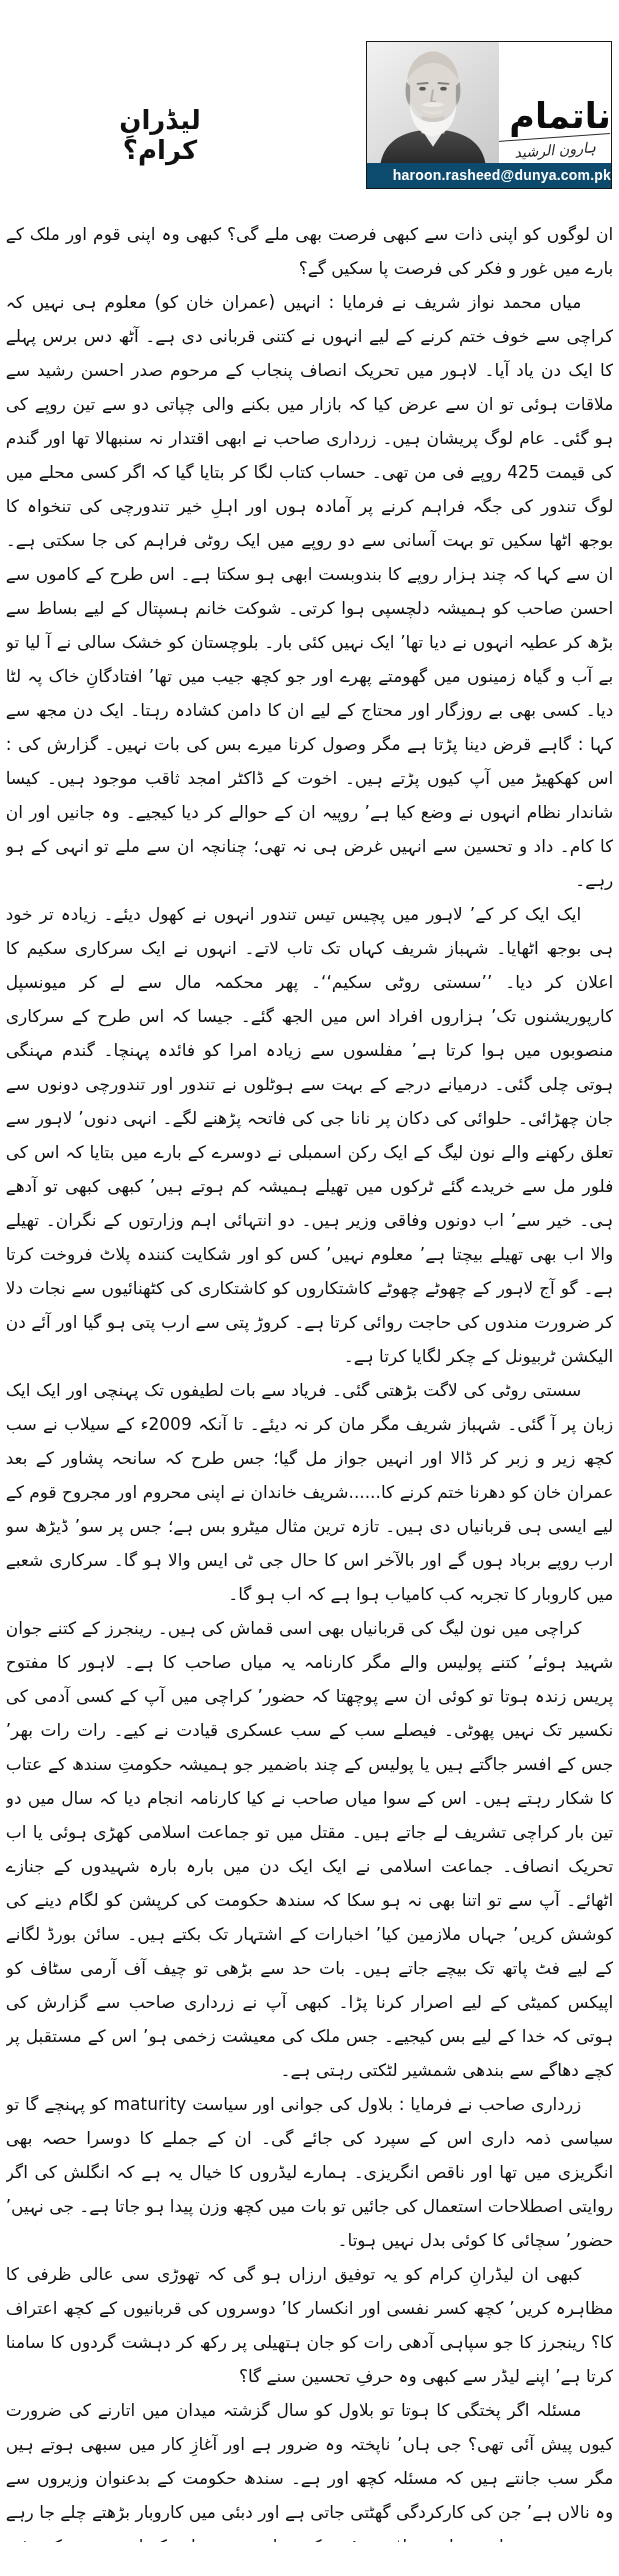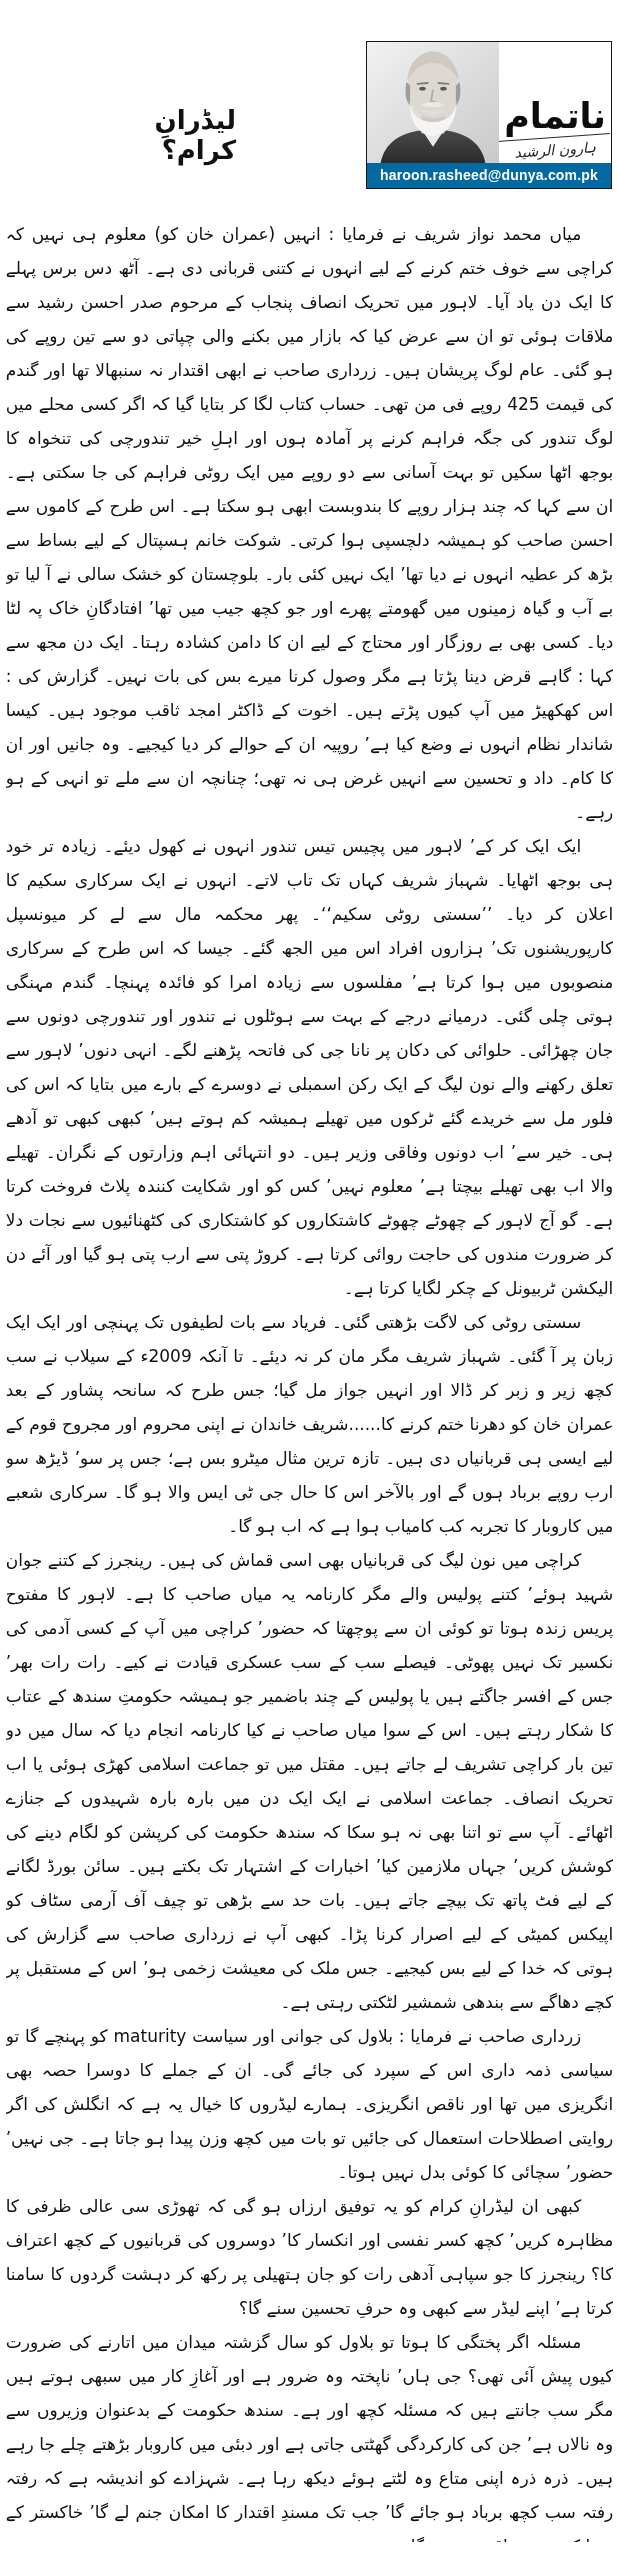--- a/index.html
+++ b/index.html
@@ -30,21 +30,21 @@
   }
   .masthead-left {
     width: 112px;
     display: flex;
     flex-direction: column;
     justify-content: flex-end;
   }
   .logo-text {
     font-size: 35px;
     font-weight: bold;
-    text-align: center;
+    text-align: right;
     color: #0c0c0c;
     letter-spacing: -1px;
     line-height: 1.1;
     padding-bottom: 1.9px;
   }
   .signature {
     border-top: 1.4px solid #2a2a2a;
     font-size: 14.3px;
     font-style: italic;
     text-align: center;
@@ -53,40 +53,41 @@
     transform-origin: center;
     color: #1c1c1c;
   }
   .photo-wrap {
     flex: 1;
     position: relative;
     background: #e9e9e9;
   }
   .photo-wrap svg { display: block; width: 100%; height: 100%; }
   .email-bar {
-    background: #0369a1;
+    background: #0c4a6e;
     color: #ffffff;
     font-family: "Liberation Sans", sans-serif;
     font-weight: bold;
     font-size: 14px;
-    text-align: center;
+    text-align: right;
     direction: ltr;
     padding: 3.8px 0 4.8px 0;
     letter-spacing: 0.2px;
   }
   
   .column-title {
     position: absolute;
     top: 105px;
     left: 84px;
     width: 152px;
     font-size: 26px;
     font-weight: bold;
     color: #111111;
     direction: rtl;
+    text-align: center;
   }
   
   .article-body {
     position: absolute;
     top: 217px;
     right: 5.7px;
     left: 5.7px;
     bottom: 34px;
     direction: rtl;
     text-align: justify;
@@ -150,20 +151,21 @@
       </div>
     </div>
     <div class="email-bar">
       <span>haroon.rasheed@dunya.com.pk</span>
     </div>
   </div>
 
   <div class="column-title">لیڈرانِ کرام؟</div>
 
   <div class="article-body">
+      <p class="para no-indent">ان لوگوں کو اپنی ذات سے کبھی فرصت بھی ملے گی؟ کبھی وہ اپنی قوم اور ملک کے بارے میں غور و فکر کی فرصت پا سکیں گے؟</p>
       <p class="para">میاں محمد نواز شریف نے فرمایا : انہیں (عمران خان کو) معلوم ہی نہیں کہ کراچی سے خوف ختم کرنے کے لیے انہوں نے کتنی قربانی دی ہے۔ آٹھ دس برس پہلے کا ایک دن یاد آیا۔ لاہور میں تحریک انصاف پنجاب کے مرحوم صدر احسن رشید سے ملاقات ہوئی تو ان سے عرض کیا کہ بازار میں بکنے والی چپاتی دو سے تین روپے کی ہو گئی۔ عام لوگ پریشان ہیں۔ زرداری صاحب نے ابھی اقتدار نہ سنبھالا تھا اور گندم کی قیمت 425 روپے فی من تھی۔ حساب کتاب لگا کر بتایا گیا کہ اگر کسی محلے میں لوگ تندور کی جگہ فراہم کرنے پر آمادہ ہوں اور اہلِ خیر تندورچی کی تنخواہ کا بوجھ اٹھا سکیں تو بہت آسانی سے دو روپے میں ایک روٹی فراہم کی جا سکتی ہے۔ ان سے کہا کہ چند ہزار روپے کا بندوبست ابھی ہو سکتا ہے۔ اس طرح کے کاموں سے احسن صاحب کو ہمیشہ دلچسپی ہوا کرتی۔ شوکت خانم ہسپتال کے لیے بساط سے بڑھ کر عطیہ انہوں نے دیا تھا’ ایک نہیں کئی بار۔ بلوچستان کو خشک سالی نے آ لیا تو بے آب و گیاہ زمینوں میں گھومتے پھرے اور جو کچھ جیب میں تھا’ افتادگانِ خاک پہ لٹا دیا۔ کسی بھی بے روزگار اور محتاج کے لیے ان کا دامن کشادہ رہتا۔ ایک دن مجھ سے کہا : گاہے قرض دینا پڑتا ہے مگر وصول کرنا میرے بس کی بات نہیں۔ گزارش کی : اس کھکھیڑ میں آپ کیوں پڑتے ہیں۔ اخوت کے ڈاکٹر امجد ثاقب موجود ہیں۔ کیسا شاندار نظام انہوں نے وضع کیا ہے’ روپیہ ان کے حوالے کر دیا کیجیے۔ وہ جانیں اور ان کا کام۔ داد و تحسین سے انہیں غرض ہی نہ تھی؛ چنانچہ ان سے ملے تو انہی کے ہو رہے۔</p>
       <p class="para">ایک ایک کر کے’ لاہور میں پچیس تیس تندور انہوں نے کھول دیئے۔ زیادہ تر خود ہی بوجھ اٹھایا۔ شہباز شریف کہاں تک تاب لاتے۔ انہوں نے ایک سرکاری سکیم کا اعلان کر دیا۔ ’’سستی روٹی سکیم‘‘۔ پھر محکمہ مال سے لے کر میونسپل کارپوریشنوں تک’ ہزاروں افراد اس میں الجھ گئے۔ جیسا کہ اس طرح کے سرکاری منصوبوں میں ہوا کرتا ہے’ مفلسوں سے زیادہ امرا کو فائدہ پہنچا۔ گندم مہنگی ہوتی چلی گئی۔ درمیانے درجے کے بہت سے ہوٹلوں نے تندور اور تندورچی دونوں سے جان چھڑائی۔ حلوائی کی دکان پر نانا جی کی فاتحہ پڑھنے لگے۔ انہی دنوں’ لاہور سے تعلق رکھنے والے نون لیگ کے ایک رکن اسمبلی نے دوسرے کے بارے میں بتایا کہ اس کی فلور مل سے خریدے گئے ٹرکوں میں تھیلے ہمیشہ کم ہوتے ہیں’ کبھی کبھی تو آدھے ہی۔ خیر سے’ اب دونوں وفاقی وزیر ہیں۔ دو انتہائی اہم وزارتوں کے نگران۔ تھیلے والا اب بھی تھیلے بیچتا ہے’ معلوم نہیں’ کس کو اور شکایت کنندہ پلاٹ فروخت کرتا ہے۔ گو آج لاہور کے چھوٹے چھوٹے کاشتکاروں کو کاشتکاری کی کٹھنائیوں سے نجات دلا کر ضرورت مندوں کی حاجت روائی کرتا ہے۔ کروڑ پتی سے ارب پتی ہو گیا اور آئے دن الیکشن ٹربیونل کے چکر لگایا کرتا ہے۔</p>
       <p class="para">سستی روٹی کی لاگت بڑھتی گئی۔ فریاد سے بات لطیفوں تک پہنچی اور ایک ایک زبان پر آ گئی۔ شہباز شریف مگر مان کر نہ دیئے۔ تا آنکہ 2009ء کے سیلاب نے سب کچھ زیر و زبر کر ڈالا اور انہیں جواز مل گیا؛ جس طرح کہ سانحہ پشاور کے بعد عمران خان کو دھرنا ختم کرنے کا......شریف خاندان نے اپنی محروم اور مجروح قوم کے لیے ایسی ہی قربانیاں دی ہیں۔ تازہ ترین مثال میٹرو بس ہے؛ جس پر سو’ ڈیڑھ سو ارب روپے برباد ہوں گے اور بالآخر اس کا حال جی ٹی ایس والا ہو گا۔ سرکاری شعبے میں کاروبار کا تجربہ کب کامیاب ہوا ہے کہ اب ہو گا۔</p>
       <p class="para">کراچی میں نون لیگ کی قربانیاں بھی اسی قماش کی ہیں۔ رینجرز کے کتنے جوان شہید ہوئے’ کتنے پولیس والے مگر کارنامہ یہ میاں صاحب کا ہے۔ لاہور کا مفتوح پریس زندہ ہوتا تو کوئی ان سے پوچھتا کہ حضور’ کراچی میں آپ کے کسی آدمی کی نکسیر تک نہیں پھوٹی۔ فیصلے سب کے سب عسکری قیادت نے کیے۔ رات رات بھر’ جس کے افسر جاگتے ہیں یا پولیس کے چند باضمیر جو ہمیشہ حکومتِ سندھ کے عتاب کا شکار رہتے ہیں۔ اس کے سوا میاں صاحب نے کیا کارنامہ انجام دیا کہ سال میں دو تین بار کراچی تشریف لے جاتے ہیں۔ مقتل میں تو جماعت اسلامی کھڑی ہوئی یا اب تحریک انصاف۔ جماعت اسلامی نے ایک ایک دن میں بارہ بارہ شہیدوں کے جنازے اٹھائے۔ آپ سے تو اتنا بھی نہ ہو سکا کہ سندھ حکومت کی کرپشن کو لگام دینے کی کوشش کریں’ جہاں ملازمین کیا’ اخبارات کے اشتہار تک بکتے ہیں۔ سائن بورڈ لگانے کے لیے فٹ پاتھ تک بیچے جاتے ہیں۔ بات حد سے بڑھی تو چیف آف آرمی سٹاف کو اپیکس کمیٹی کے لیے اصرار کرنا پڑا۔ کبھی آپ نے زرداری صاحب سے گزارش کی ہوتی کہ خدا کے لیے بس کیجیے۔ جس ملک کی معیشت زخمی ہو’ اس کے مستقبل پر کچے دھاگے سے بندھی شمشیر لٹکتی رہتی ہے۔</p>
       <p class="para">زرداری صاحب نے فرمایا : بلاول کی جوانی اور سیاست maturity کو پہنچے گا تو سیاسی ذمہ داری اس کے سپرد کی جائے گی۔ ان کے جملے کا دوسرا حصہ بھی انگریزی میں تھا اور ناقص انگریزی۔ ہمارے لیڈروں کا خیال یہ ہے کہ انگلش کی اگر روایتی اصطلاحات استعمال کی جائیں تو بات میں کچھ وزن پیدا ہو جاتا ہے۔ جی نہیں’ حضور’ سچائی کا کوئی بدل نہیں ہوتا۔</p>
       <p class="para">کبھی ان لیڈرانِ کرام کو یہ توفیق ارزاں ہو گی کہ تھوڑی سی عالی ظرفی کا مظاہرہ کریں’ کچھ کسر نفسی اور انکسار کا’ دوسروں کی قربانیوں کے کچھ اعتراف کا؟ رینجرز کا جو سپاہی آدھی رات کو جان ہتھیلی پر رکھ کر دہشت گردوں کا سامنا کرتا ہے’ اپنے لیڈر سے کبھی وہ حرفِ تحسین سنے گا؟</p>
       <p class="para">مسئلہ اگر پختگی کا ہوتا تو بلاول کو سال گزشتہ میدان میں اتارنے کی ضرورت کیوں پیش آئی تھی؟ جی ہاں’ ناپختہ وہ ضرور ہے اور آغازِ کار میں سبھی ہوتے ہیں مگر سب جانتے ہیں کہ مسئلہ کچھ اور ہے۔ سندھ حکومت کے بدعنوان وزیروں سے وہ نالاں ہے’ جن کی کارکردگی گھٹتی جاتی ہے اور دبئی میں کاروبار بڑھتے چلے جا رہے ہیں۔ ذرہ ذرہ اپنی متاع وہ لٹتے ہوئے دیکھ رہا ہے۔ شہزادے کو اندیشہ ہے کہ رفتہ رفتہ سب کچھ برباد ہو جائے گا’ جب تک مسندِ اقتدار کا امکان جنم لے گا’ خاکستر کے سوا کچھ بھی باقی نہ بچے گا۔</p>
     </div>
 
 </div>

